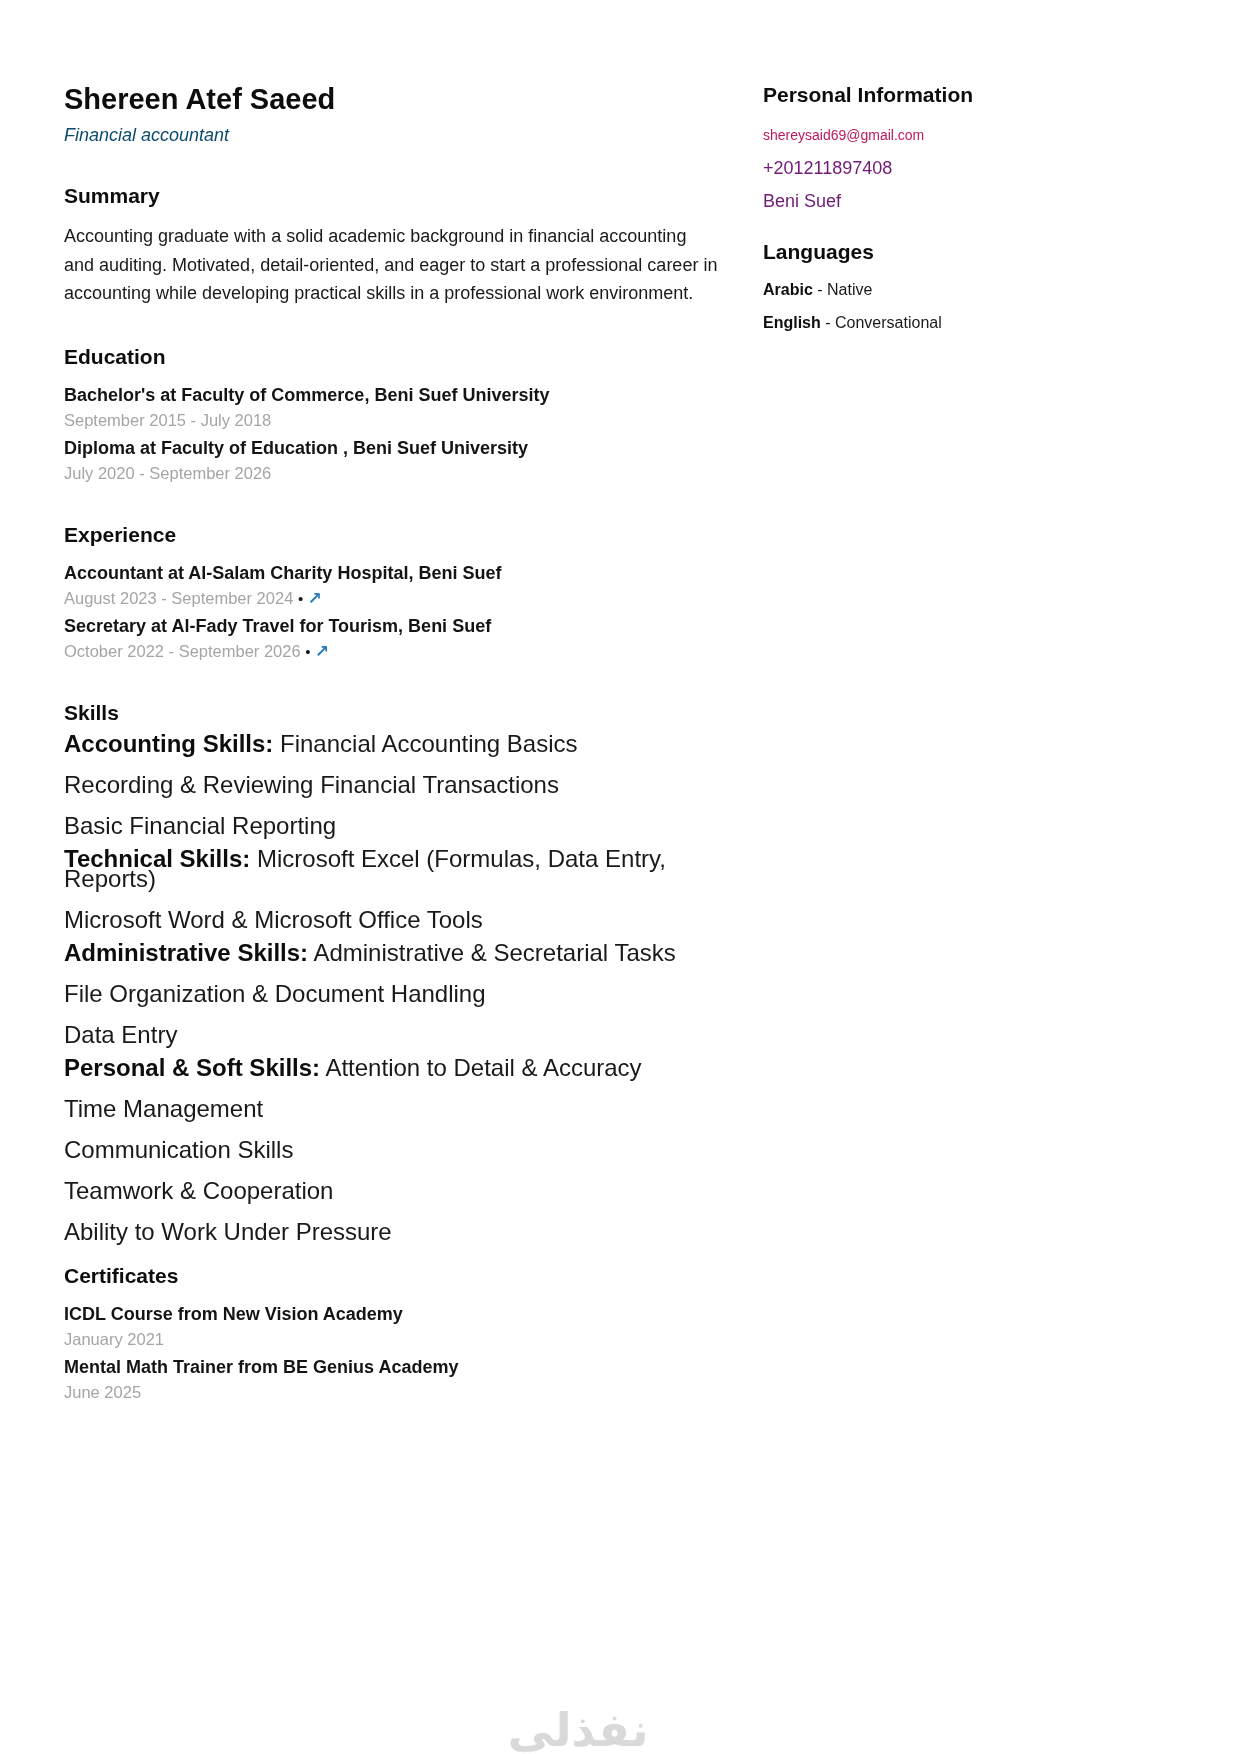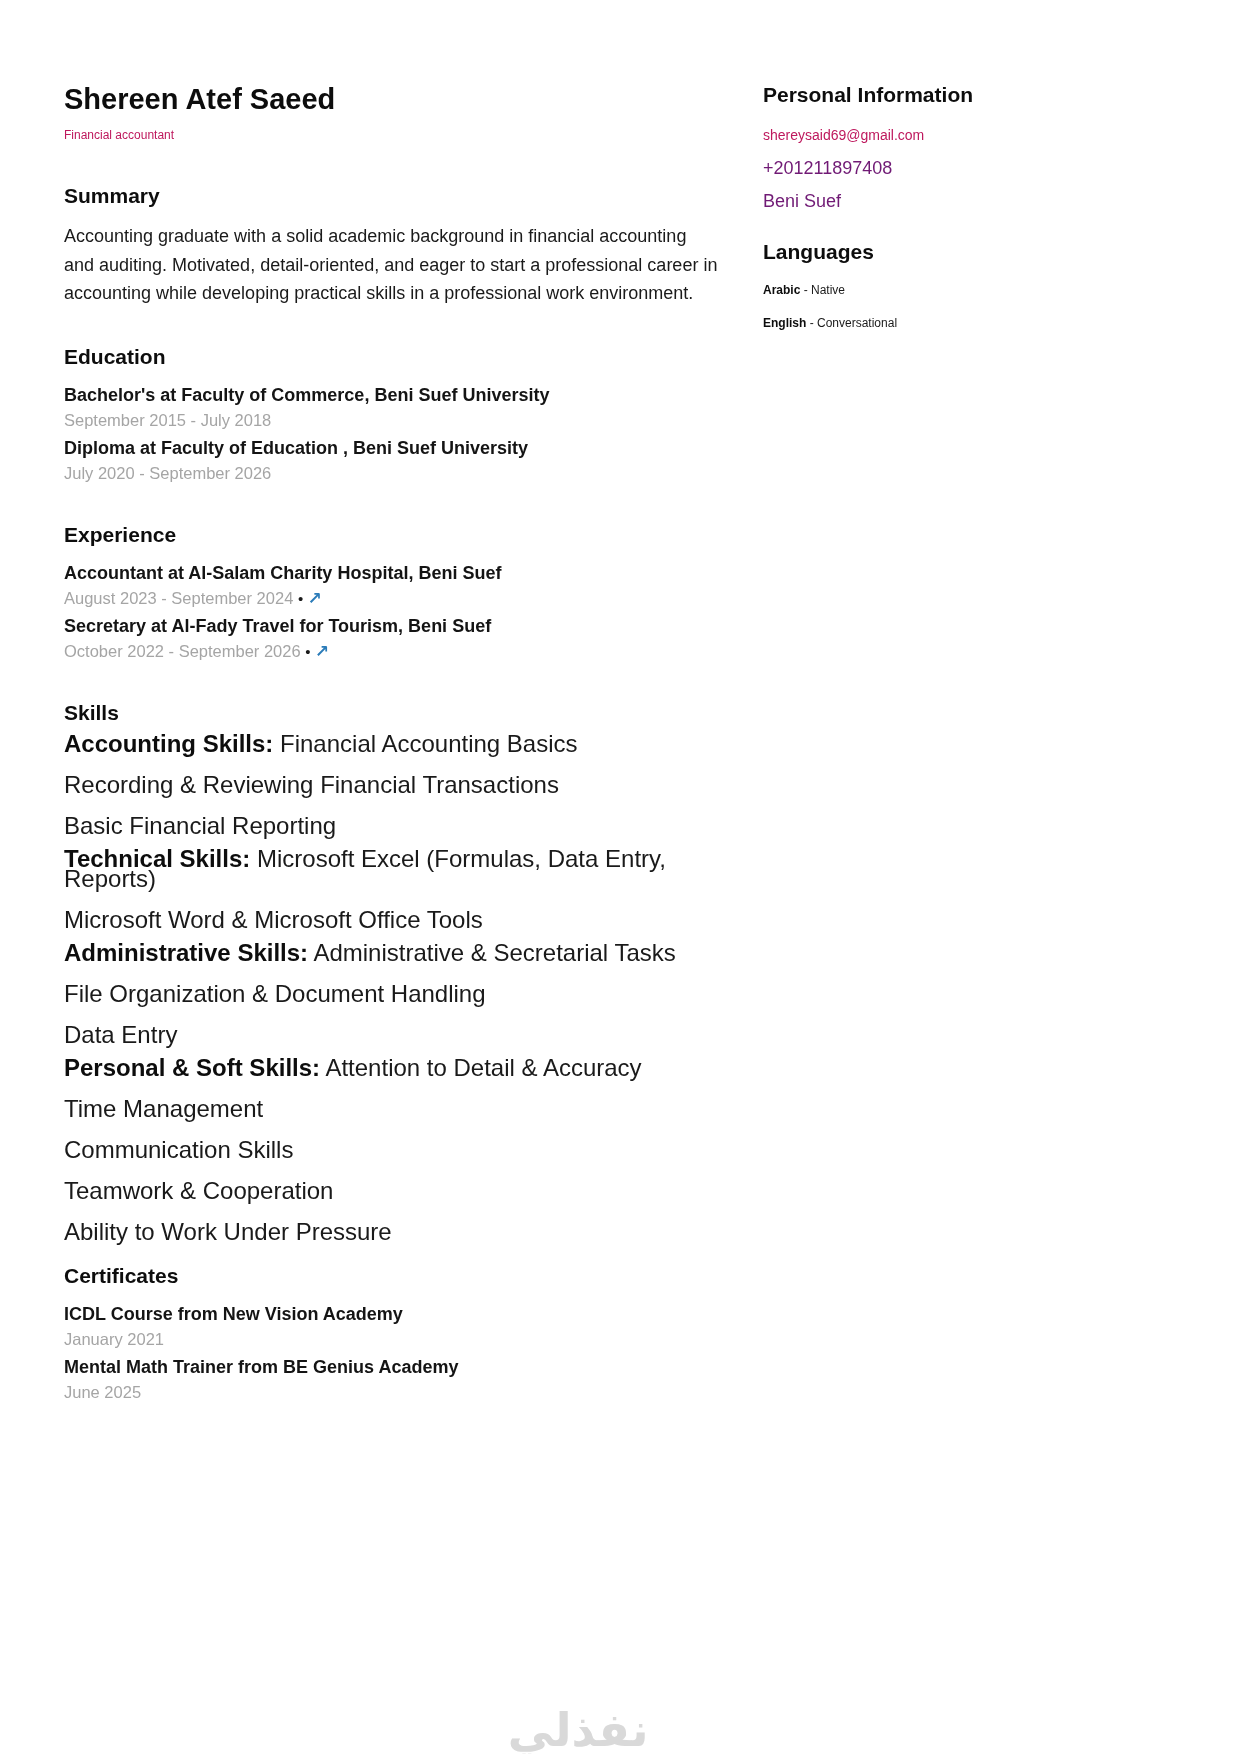--- a/index.html
+++ b/index.html
@@ -22,24 +22,25 @@
   .main-col { width: 656px; flex: 0 0 656px; }
   .side-col { margin-left: 43px; flex: 1 1 auto; }
 
   h1.name {
     font-size: 29px;
     line-height: 34px;
     font-weight: bold;
     color: #0d0d0d;
   }
   .job-title {
-    font-size: 12px;
+    font-size: 18px;
     line-height: 24px;
     margin-top: 7px;
-    color: #be185d;
+    color: #0c4a6e;
+    font-style: italic;
   }
   h2.section-heading {
     font-size: 21px;
     line-height: 26px;
     font-weight: bold;
     color: #0d0d0d;
     margin-top: 36px;
   }
   .side-col h2.section-heading { margin-top: 0; }
   .side-col section + section h2.section-heading { margin-top: 26px; }
@@ -94,21 +95,21 @@
     cursor: pointer;
   }
   .pi-line {
     font-size: 18px;
     line-height: 24px;
     color: #701a75;
     margin-top: 9px;
   }
   .lang-list { margin-top: 13px; }
   .lang-item {
-    font-size: 12px;
+    font-size: 16px;
     line-height: 24px;
     color: #1a1a1a;
     margin-top: 9px;
   }
   .lang-item:first-child { margin-top: 0; }
   .lang-item .lang-name { font-weight: bold; color: #0d0d0d; }
 
   .watermark {
     position: absolute;
     left: 50%;

